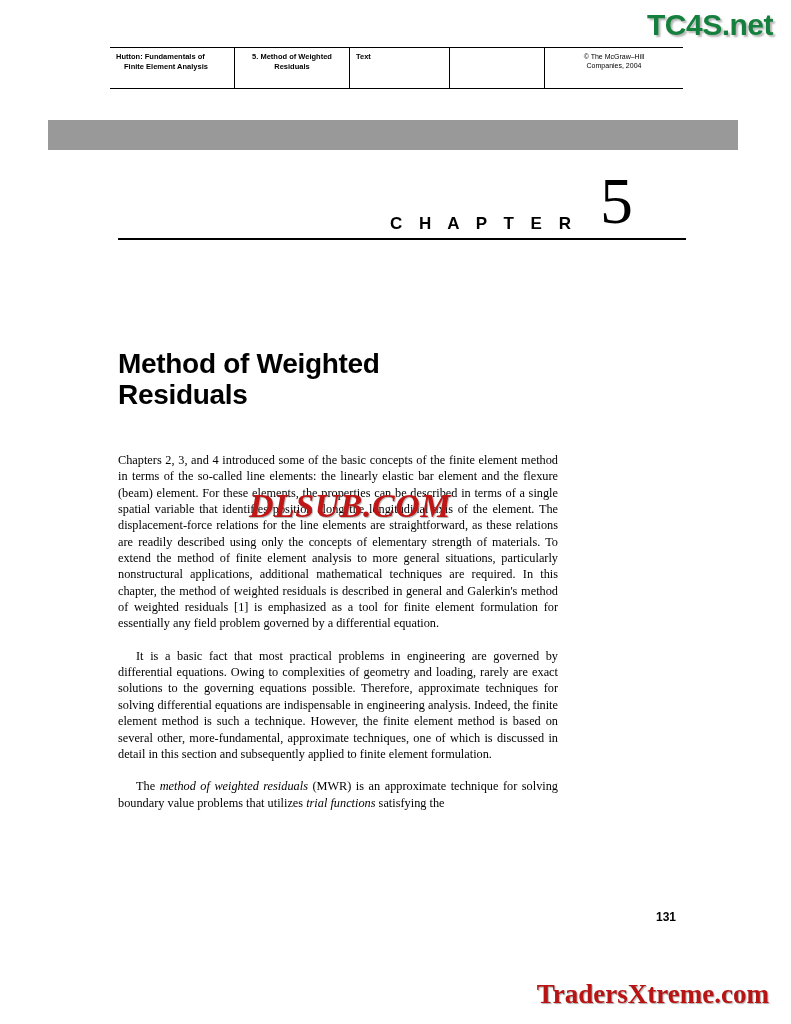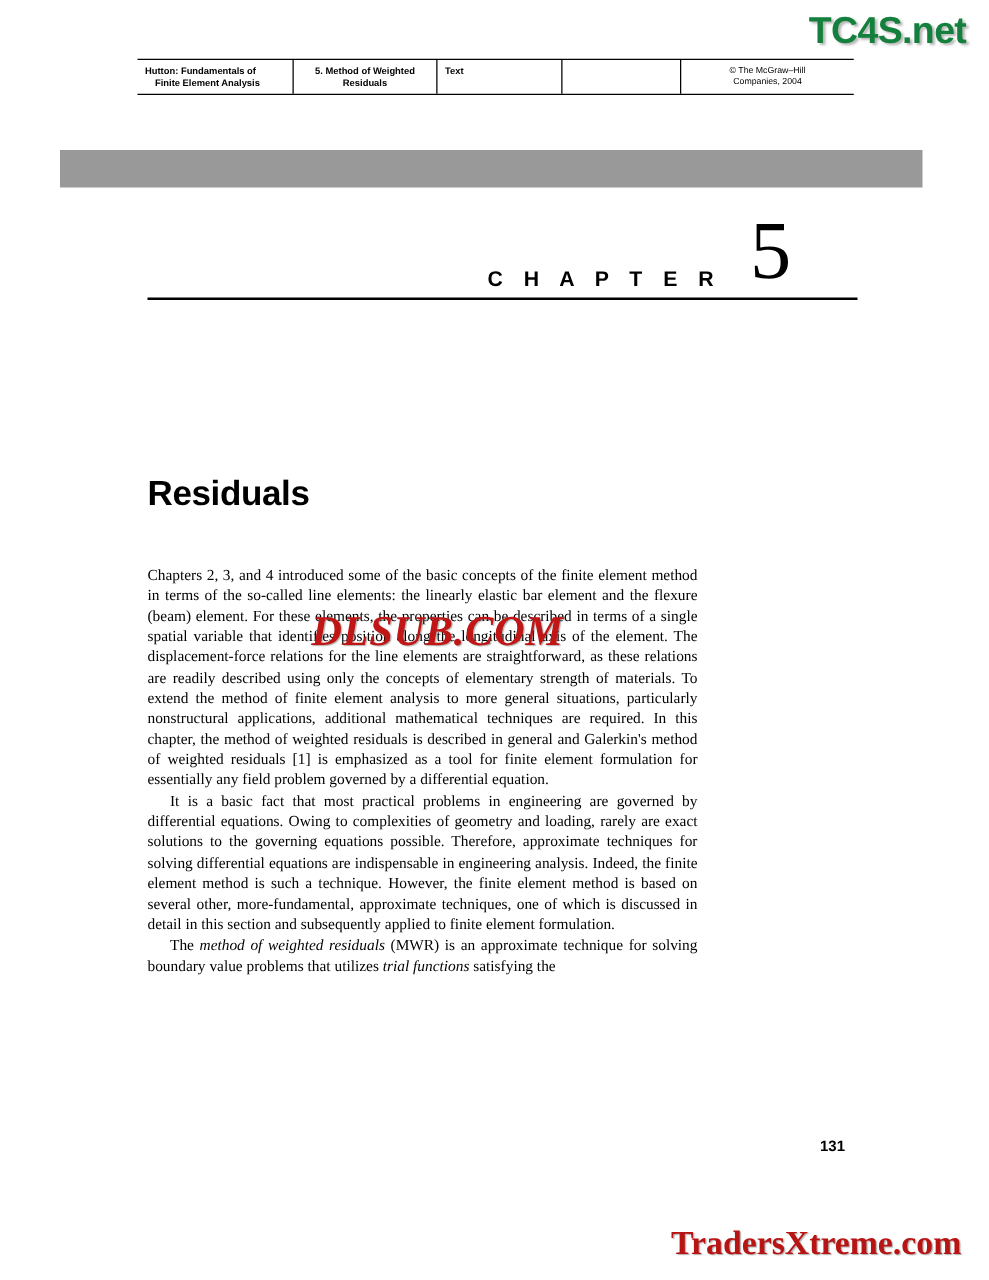--- a/index.html
+++ b/index.html
@@ -55,21 +55,21 @@
   
   .header-table {
     position: absolute;
     top: 47px;
     left: 110px;
     width: 573px;
     border-top: 1px solid #000;
     border-bottom: 1px solid #000;
     display: flex;
     box-sizing: border-box;
-    height: 29px;
+    height: 42px;
   }
   .hdr-cell {
     font-family: "Liberation Sans", sans-serif;
     font-size: 7.5px;
     font-weight: bold;
     line-height: 1.35;
     padding: 4px 6px 0 6px;
     box-sizing: border-box;
     border-right: 1px solid #000;
   }
@@ -156,21 +156,21 @@
   .sec2 { margin-top: 30px; }
   p.body {
     font-family: "Liberation Serif", serif;
     font-size: 12.3px;
     line-height: 1.33;
     text-align: justify;
     margin: 0 0 0 0;
     color: #000;
     hyphens: none;
   }
-  p.body + p.body { text-indent: 18px; margin-top: 1px; }
+  p.body + p.body { text-indent: 18px; margin-top: 16px; }
   .it { font-style: italic; }
 
   .page-number {
     position: absolute;
     top: 910px;
     left: 656px;
     font-family: "Liberation Sans", sans-serif;
     font-weight: bold;
     font-size: 12px;
     color: #000;
@@ -199,21 +199,21 @@
     <span class="hdr-line2">Companies, 2004</span>
   </div>
 </div>
 
 <div class="chapter-bar"></div>
 <div class="chapter-word">C H A P T E R</div>
 <div class="chapter-number">5</div>
 <div class="chapter-rule"></div>
 
 <div class="chapter-title">
-  <br>
+  <span>Method of Weighted</span><br>
   <span>Residuals</span>
 </div>
 
 <div class="content">
 
   <p class="body">Chapters 2, 3, and 4 introduced some of the basic concepts of the finite element method in terms of the so-called line elements: the linearly elastic bar element and the flexure (beam) element. For these elements, the properties can be described in terms of a single spatial variable that identifies position along the longitudinal axis of the element. The displacement-force relations for the line elements are straightforward, as these relations are readily described using only the concepts of elementary strength of materials. To extend the method of finite element analysis to more general situations, particularly nonstructural applications, additional mathematical techniques are required. In this chapter, the method of weighted residuals is described in general and Galerkin's method of weighted residuals [1] is emphasized as a tool for finite element formulation for essentially any field problem governed by a differential equation.</p>
 
   <p class="body">It is a basic fact that most practical problems in engineering are governed by differential equations. Owing to complexities of geometry and loading, rarely are exact solutions to the governing equations possible. Therefore, approximate techniques for solving differential equations are indispensable in engineering analysis. Indeed, the finite element method is such a technique. However, the finite element method is based on several other, more-fundamental, approximate techniques, one of which is discussed in detail in this section and subsequently applied to finite element formulation.</p>
   <p class="body">
     <span>The <span class="it">method of weighted residuals</span> (MWR) is an approximate technique for solving boundary value problems that utilizes <span class="it">trial functions</span> satisfying the</span>

